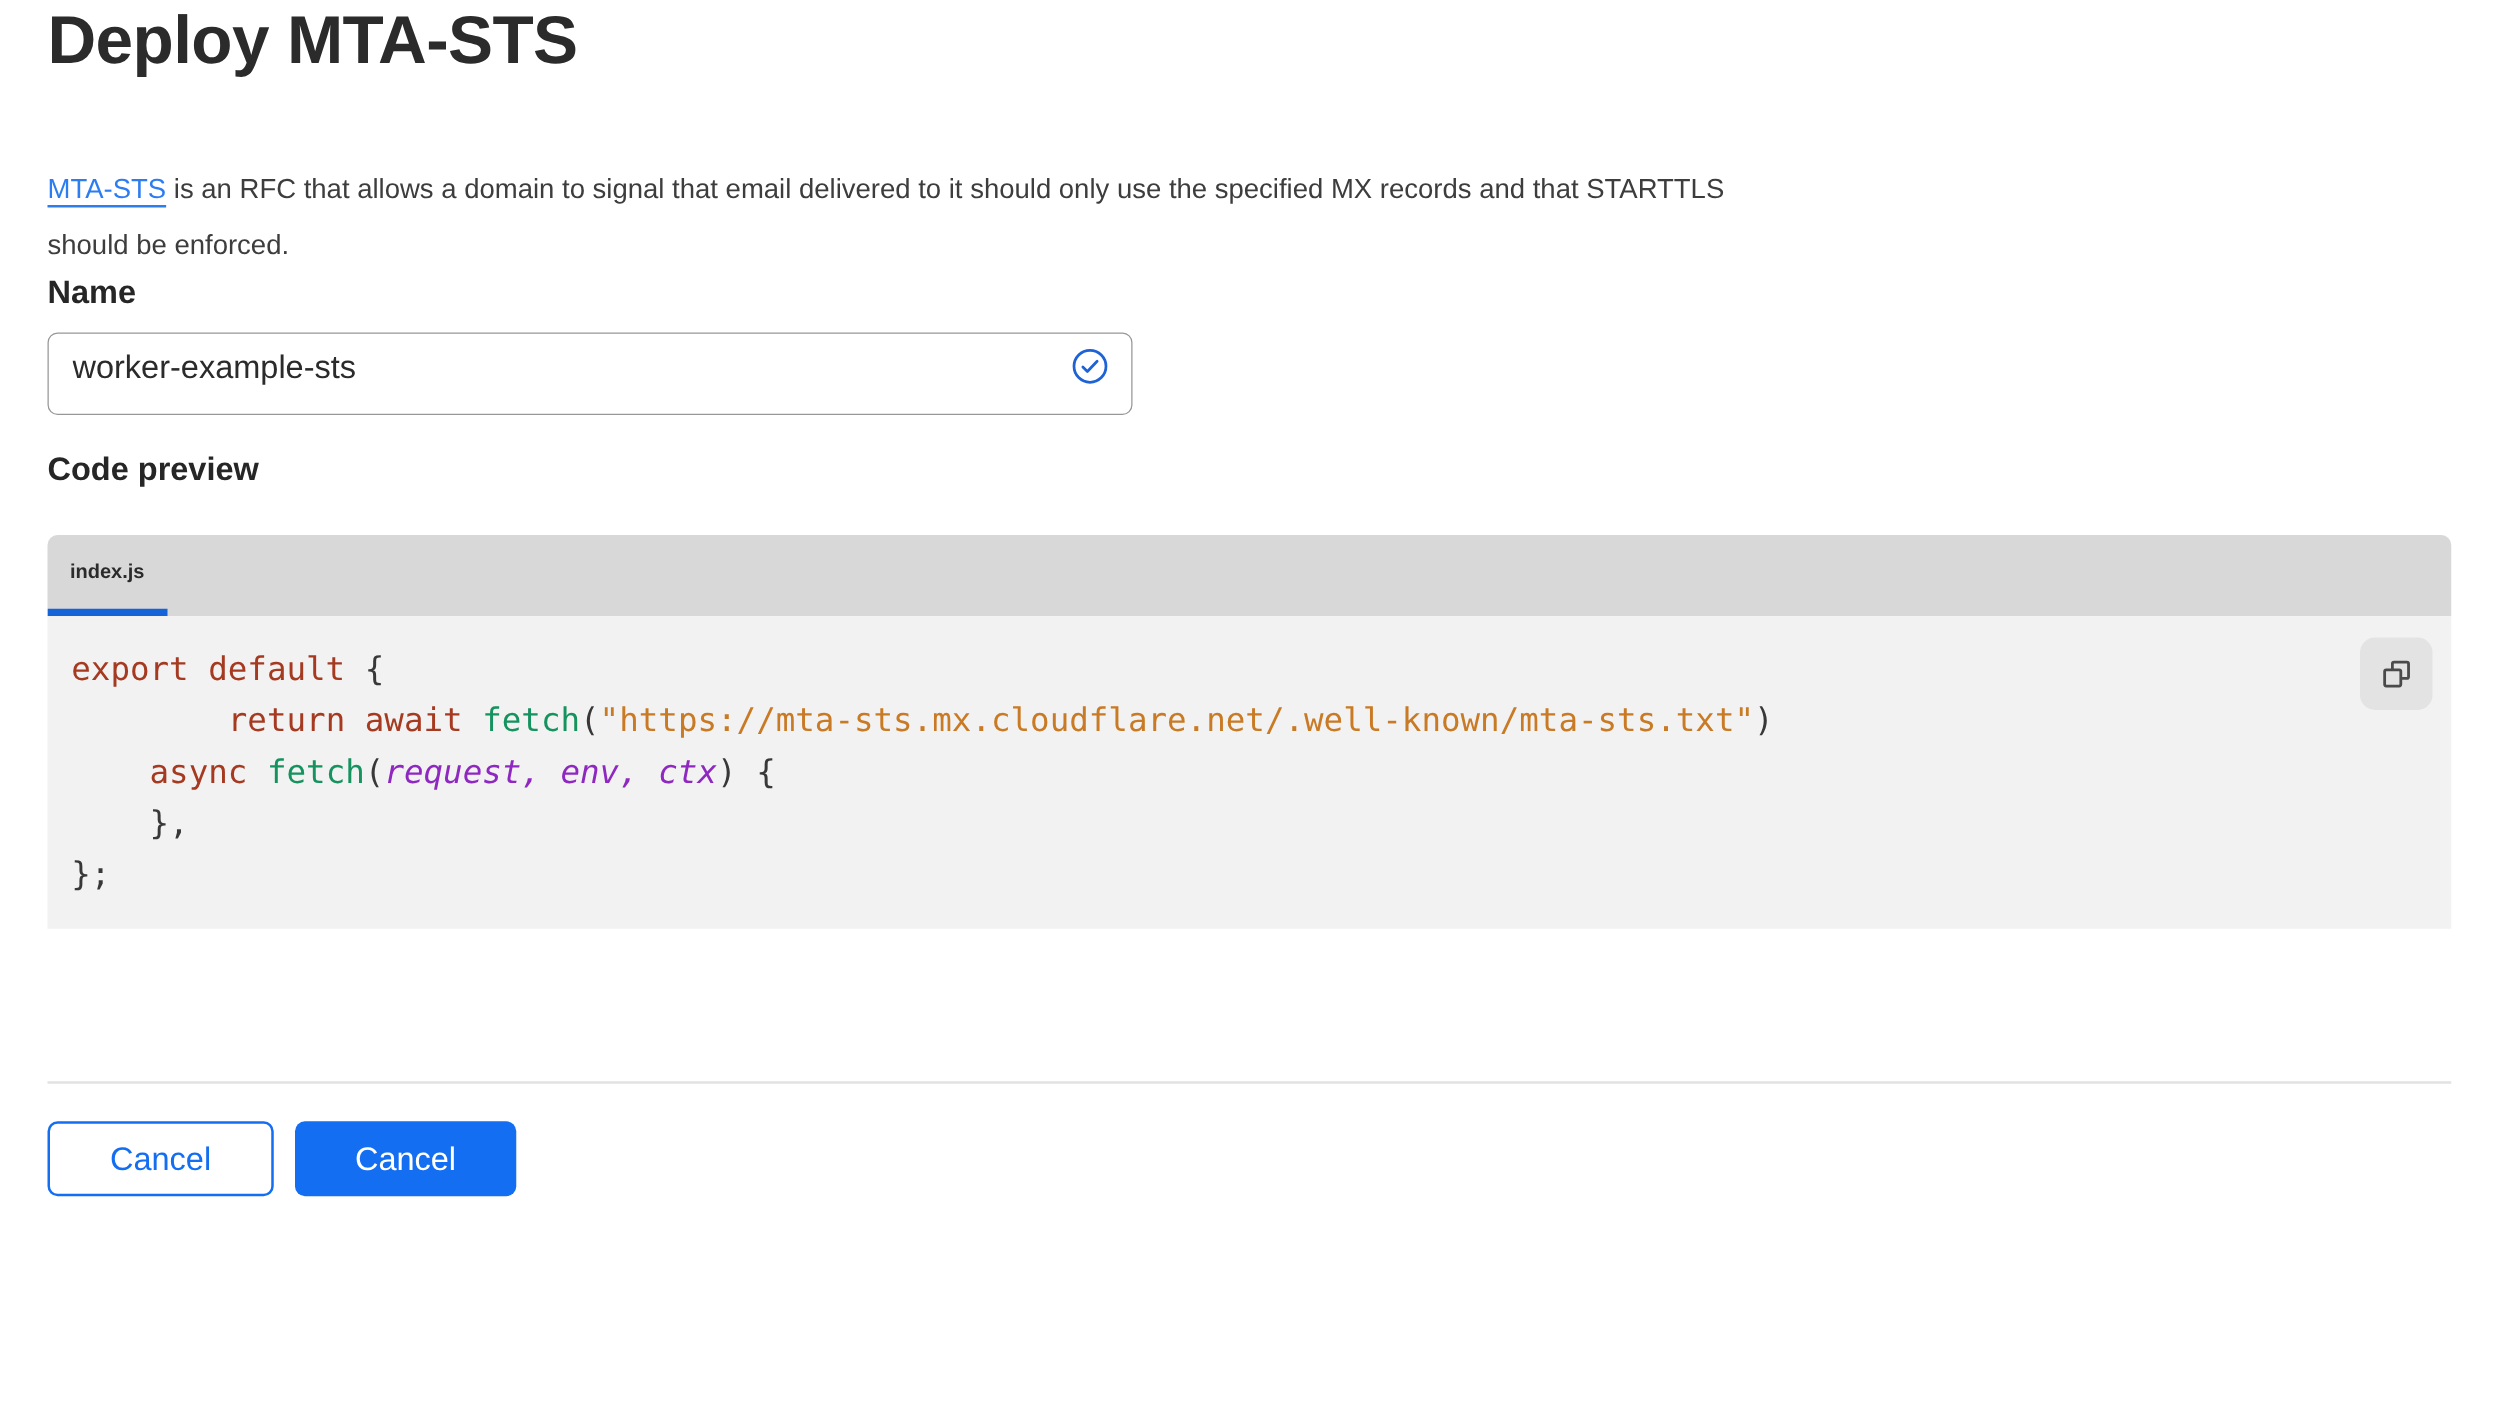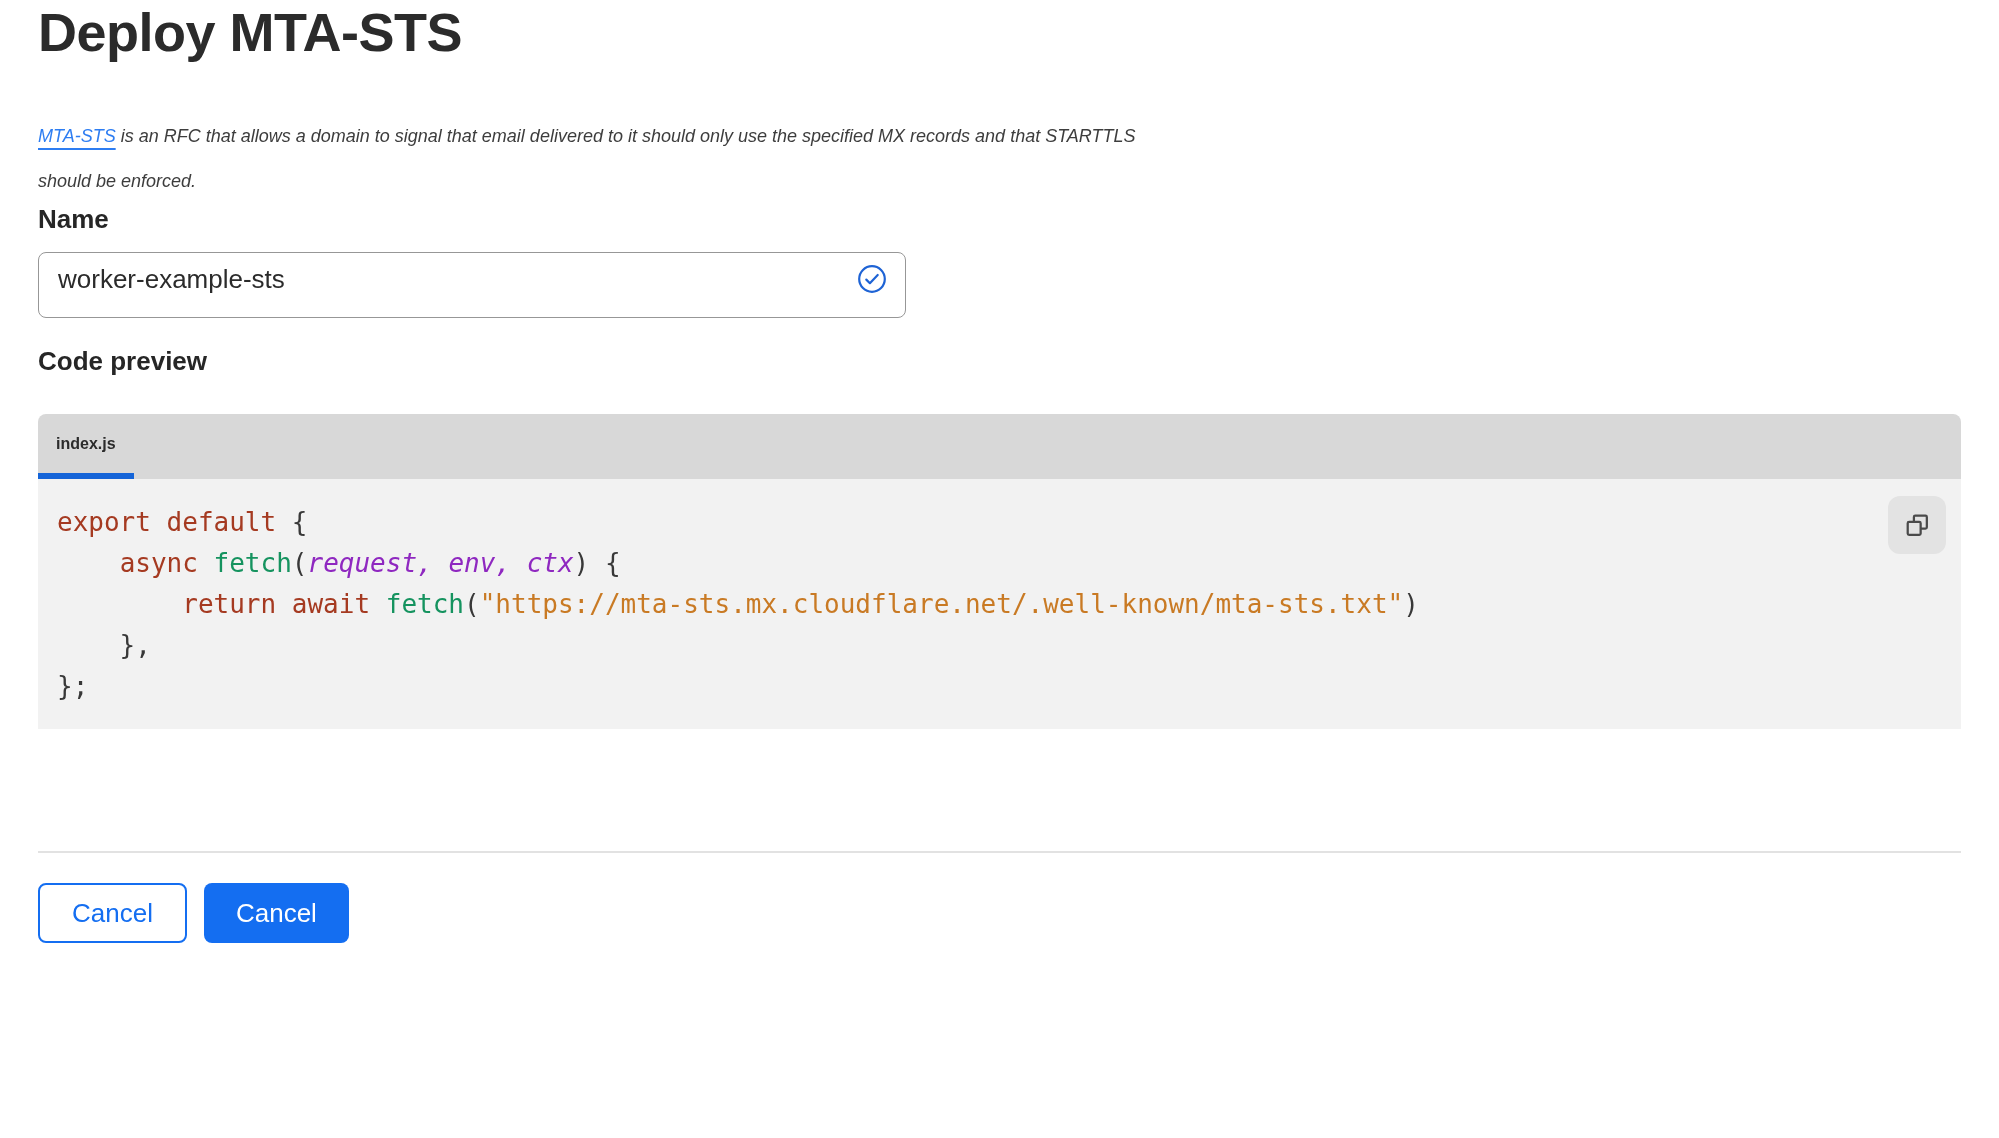--- a/index.html
+++ b/index.html
@@ -16,26 +16,25 @@
     position: relative;
   }
   h1.page-title {
     font-size: 54px;
     line-height: 64px;
     font-weight: 700;
     letter-spacing: -0.5px;
     color: #2b2b2b;
   }
   .desc {
-    margin-top: 50px;
-    font-size: 18px;
+    margin-top: 64px;
+    font-size: 22px;
     line-height: 45px;
     color: #3d3d3d;
     max-width: 1910px;
-    font-style: italic;
   }
   .desc a {
     color: #2d7df2;
     text-decoration: underline;
     text-decoration-thickness: 2px;
     text-underline-offset: 6px;
     cursor: pointer;
   }
   .desc .line2 { display: block; }
   .field-label {
@@ -132,21 +131,21 @@
   .footer-note {
     font-size: 24px;
     color: #595959;
   }
   .btn-group { display: flex; gap: 17px; }
   .btn {
     height: 60px;
     border-radius: 8px;
     font-family: "Liberation Sans", sans-serif;
     font-size: 26px;
-    padding: 0 32px;
+    padding: 0 48px;
     cursor: pointer;
     display: flex;
     align-items: center;
     justify-content: center;
   }
   .btn-cancel {
     background: #ffffff;
     border: 2px solid #146ef1;
     color: #146ef1;
   }
@@ -177,22 +176,22 @@
 
   <div class="field-label code-label">Code preview</div>
 
   <div class="code-card">
     <div class="tabbar">
       <div class="tab">index.js</div>
     </div>
     <div class="code-area">
       <div class="code-pre">
           <div class="code-line"><span class="tok-kw">export</span><span class="tok-pl"> </span><span class="tok-kw">default</span><span class="tok-pl"> {</span></div>
+          <div class="code-line"><span class="tok-pl">        </span><span class="tok-kw">return</span><span class="tok-pl"> </span><span class="tok-kw">await</span><span class="tok-pl"> </span><span class="tok-fn">fetch</span><span class="tok-pl">(</span><span class="tok-str">"https://mta-sts.mx.cloudflare.net/.well-known/mta-sts.txt"</span><span class="tok-pl">)</span></div>
           <div class="code-line"><span class="tok-pl">    </span><span class="tok-kw">async</span><span class="tok-pl"> </span><span class="tok-fn">fetch</span><span class="tok-pl">(</span><span class="tok-param">request, env, ctx</span><span class="tok-pl">) {</span></div>
-          <div class="code-line"><span class="tok-pl">        </span><span class="tok-kw">return</span><span class="tok-pl"> </span><span class="tok-kw">await</span><span class="tok-pl"> </span><span class="tok-fn">fetch</span><span class="tok-pl">(</span><span class="tok-str">"https://mta-sts.mx.cloudflare.net/.well-known/mta-sts.txt"</span><span class="tok-pl">)</span></div>
           <div class="code-line"><span class="tok-pl">    },</span></div>
           <div class="code-line"><span class="tok-pl">};</span></div>
         </div>
       <button class="copy-btn">
         <svg width="27" height="27" viewBox="0 0 24 24">
           <rect x="8.8" y="3.3" width="11.5" height="11.5" rx="1.2" fill="none" stroke="#4a4a4a" stroke-width="2"></rect>
           <rect x="3.3" y="8.8" width="11.5" height="11.5" rx="1.2" fill="#e3e3e3" stroke="#4a4a4a" stroke-width="2"></rect>
         </svg>
       </button>
     </div>

